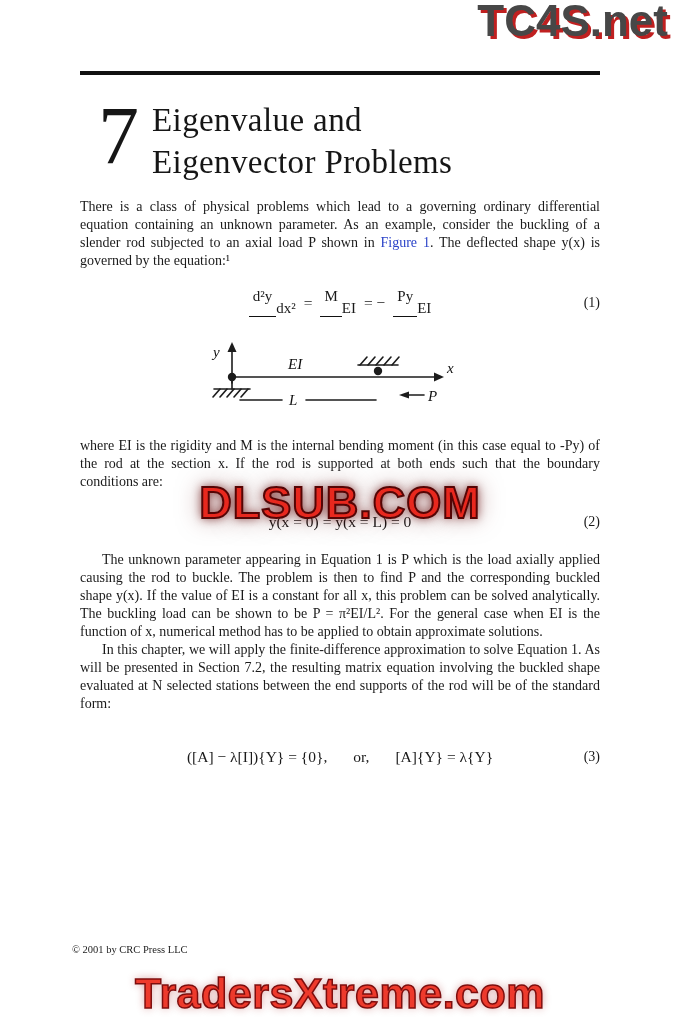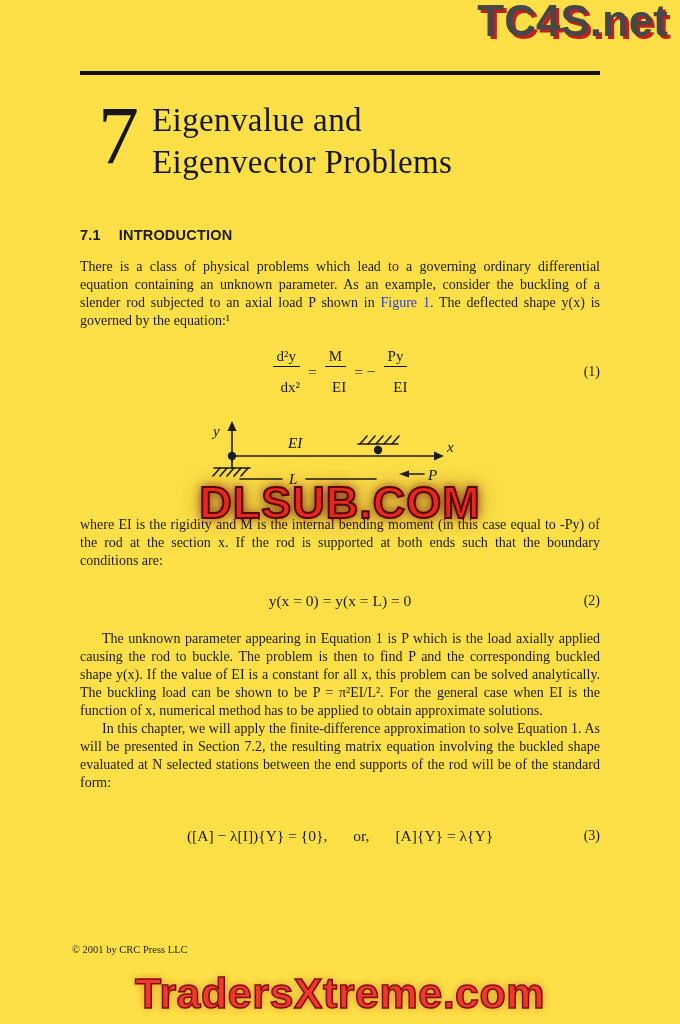--- a/index.html
+++ b/index.html
@@ -1,21 +1,21 @@
 <!DOCTYPE html>
 <html><head>
 <meta charset="utf-8">
 <style>
   * { margin:0; padding:0; box-sizing:border-box; }
   html,body { background:#d8d8d8; }
   body { font-family:"Liberation Serif", serif; color:#1a1a1a; }
 
   .page {
     position:relative; width:680px; height:1024px;
-    background:#fde047; margin:0 auto; overflow:hidden;
+    background:#ffffff; margin:0 auto; overflow:hidden;
   }
   .content { position:absolute; left:80px; top:0; width:520px; }
 
   
   .rule { margin-top:71px; height:4px; background:#111; }
 
   
   .chapter-block { display:flex; margin-top:22px; align-items:flex-start; }
   .ch-num {
     font-size:82px; line-height:0.95; font-weight:400;
@@ -41,21 +41,21 @@
 
   
   .equation {
     position:relative; display:flex; justify-content:center;
     align-items:center; gap:8px; font-size:15.5px;
   }
   .equation.eq1 { margin-top:18px; }
   .equation.eq2 { margin-top:22px;font-family:Liberation Serif, serif; }
   .equation.eq3 { margin-top:26px; gap:0; }
   .eqnum { position:absolute; right:0; top:50%; transform:translateY(-50%); font-size:14px; }
-  .frac { display:inline-flex; flex-direction:column; text-align:center; font-size:15px;align-items:flex-end; }
+  .frac { display:inline-flex; flex-direction:row; text-align:center; font-size:15px; }
   .frac .top { display:block; border-bottom:1.2px solid #111; padding:0 4px 1px; }
   .frac .bot { display:block; padding-top:12px; }
   .eqor { margin:9px 26px; }
 
   
   .figure-wrap { margin-top:22px; position:relative; }
   .fig-svg { display:block; margin-left:130px; }
   .caption {
     margin-top:14px; text-align:center; font-size:12px;
   }
@@ -103,23 +103,20 @@
     <div class="rule"></div>
 
     <div class="chapter-block">
       <div class="ch-num">7</div>
       <div class="ch-title">
         <div>Eigenvalue and</div>
         <div>Eigenvector Problems</div>
       </div>
     </div>
 
-    <div class="section-heading">
-      <span class="sec-num">7.1</span><span>INTRODUCTION</span>
-    </div>
 
     <p class="body-par"><span>There is a class of physical problems which lead to a governing ordinary differential equation containing an unknown parameter. As an example, consider the buckling of a slender rod subjected to an axial load P shown in </span><a href="#" class="fig-link">Figure 1</a><span>. The deflected shape y(x) is governed by the equation:¹</span></p>
 
     <div class="equation eq1">
       <span class="frac">
         <span class="top">d²y</span>
         <span class="bot">dx²</span>
       </span>
       <span>=</span>
       <span class="frac">

